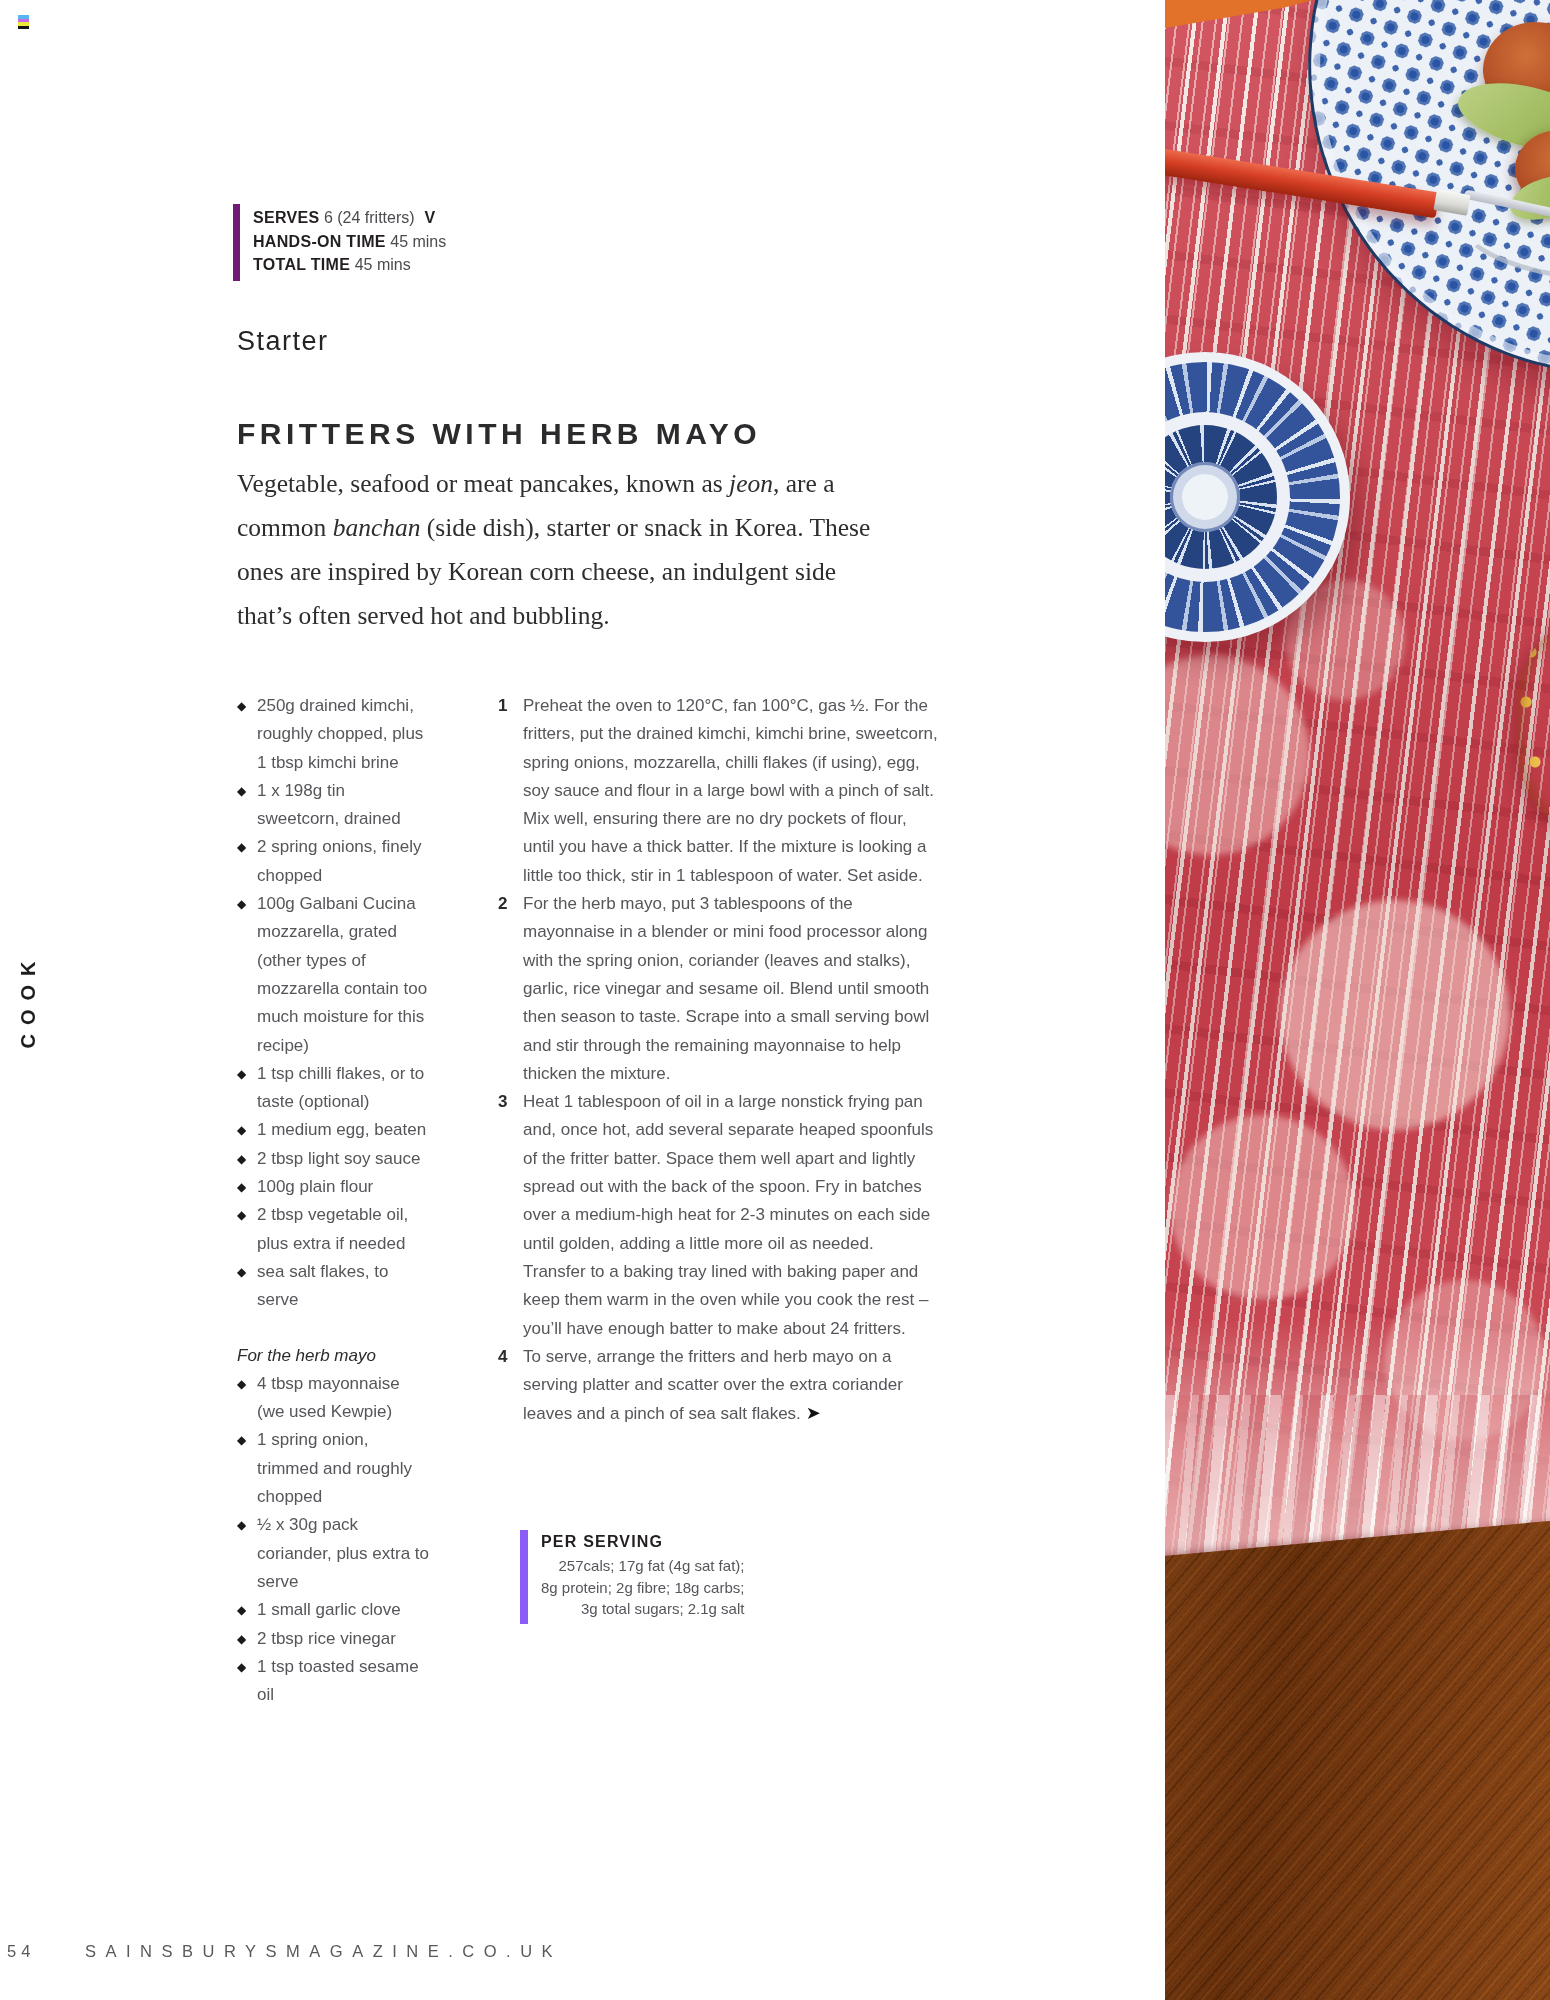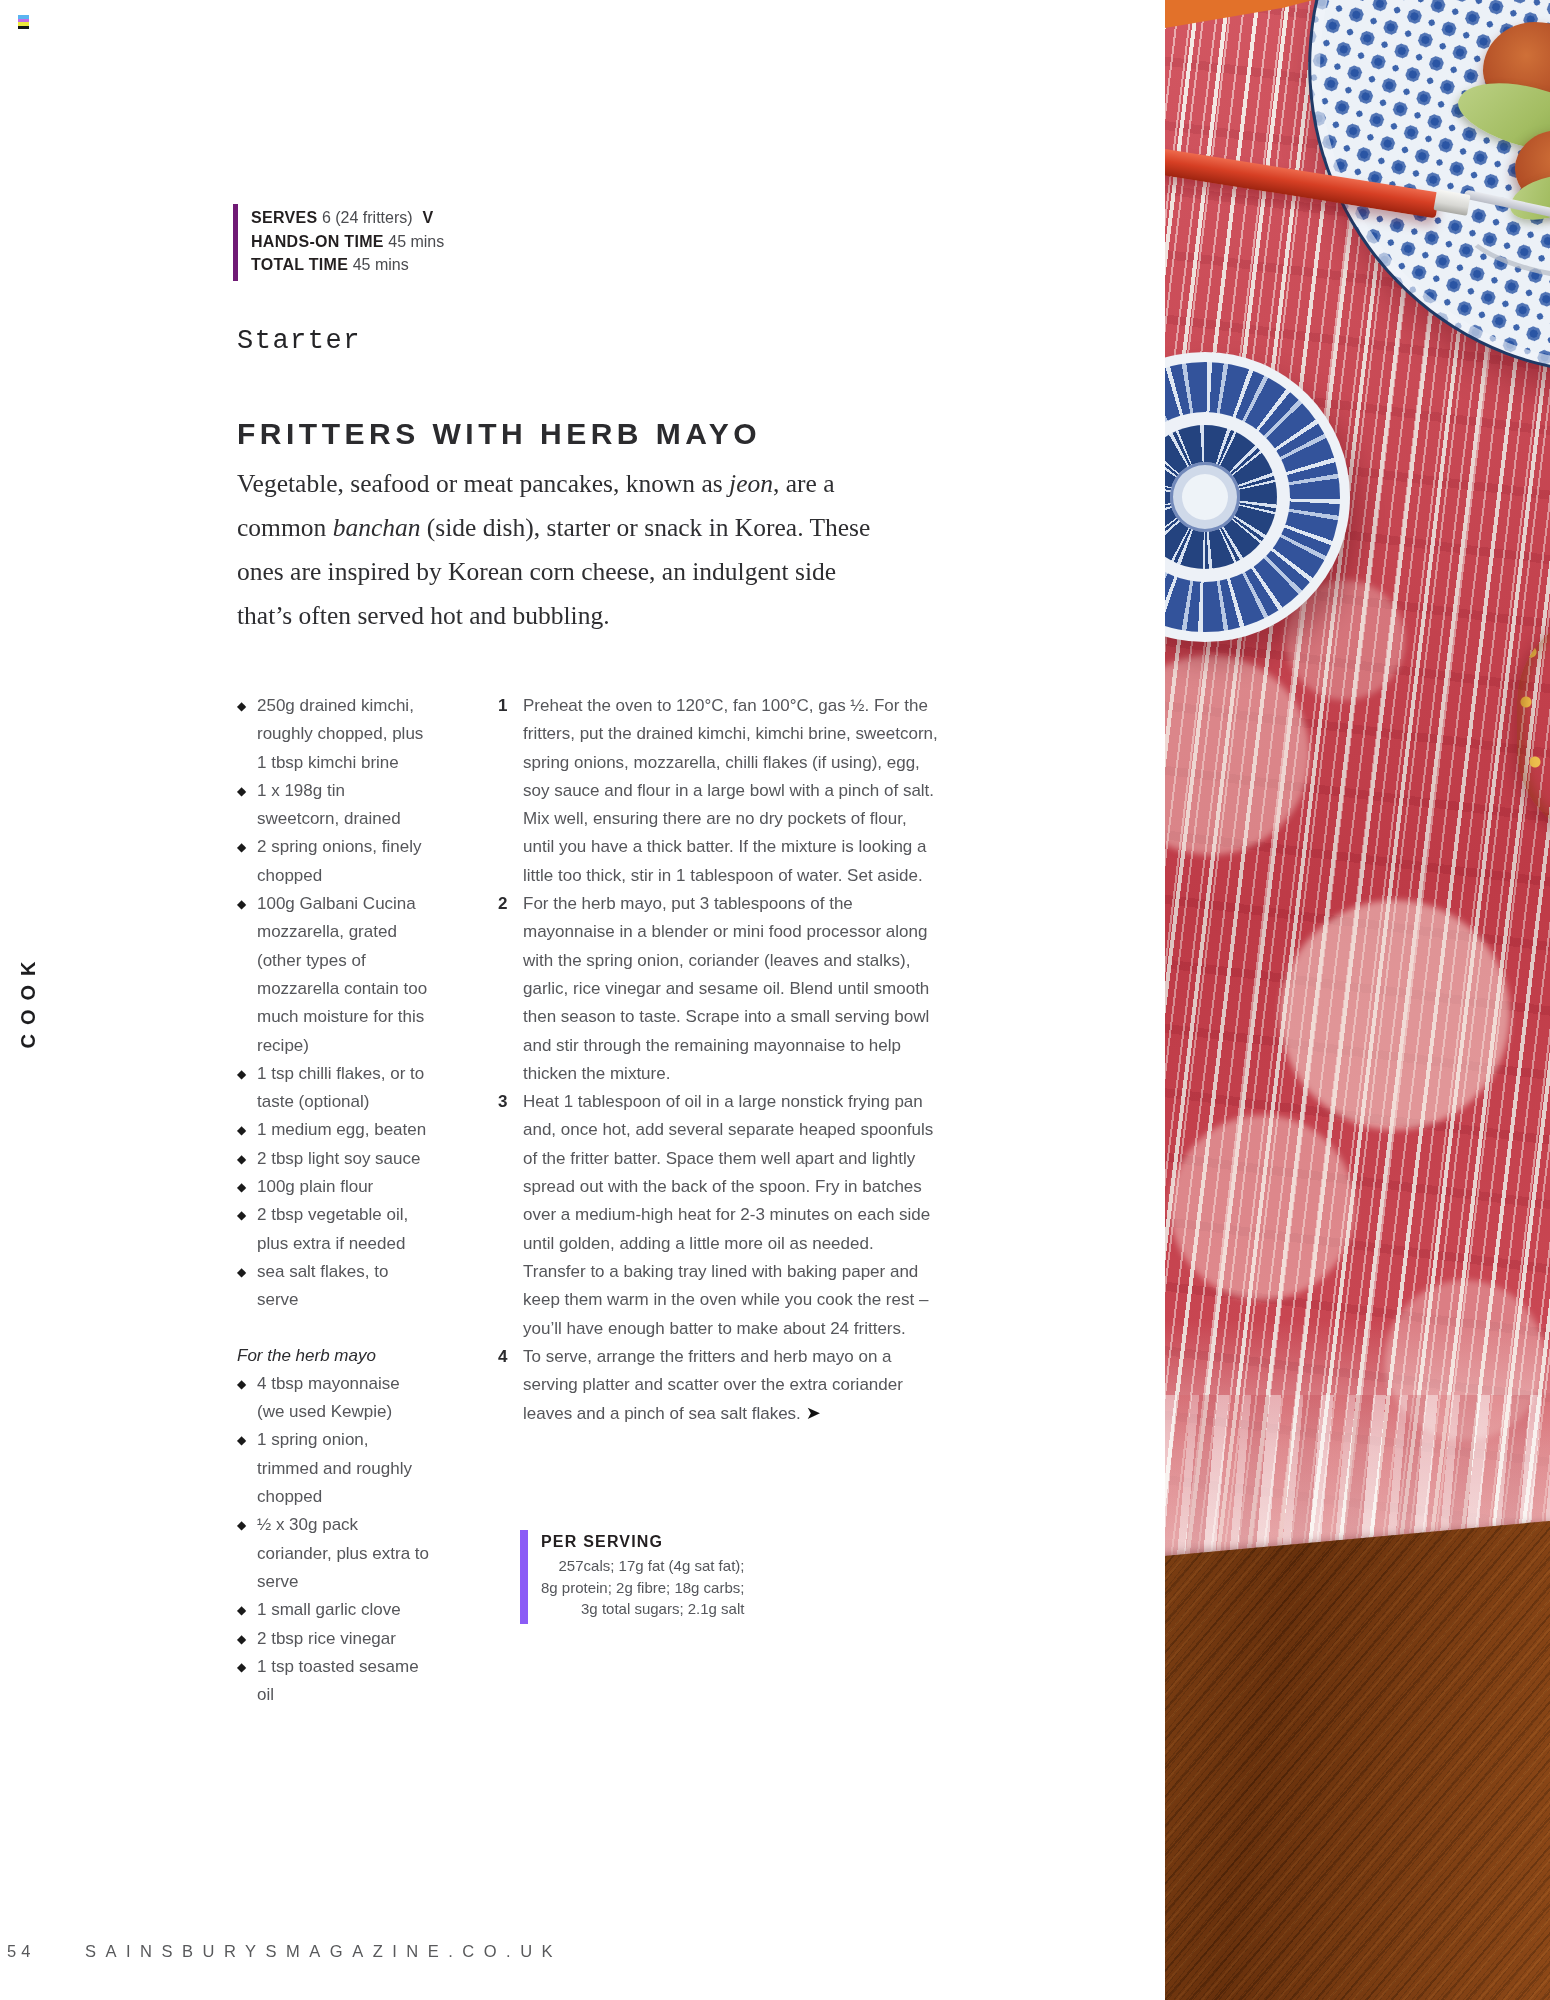--- a/index.html
+++ b/index.html
@@ -9,26 +9,26 @@
   
   .regmark{position:absolute;left:18px;top:15px;width:11px;height:14px;display:flex;flex-direction:column;}
   .reg-stripe{flex:1;}
 
   
   .spine{position:absolute;left:6px;top:930px;width:44px;height:140px;display:flex;align-items:center;justify-content:center;}
   .spine span{transform:rotate(-90deg);white-space:nowrap;font-weight:700;font-size:20px;
               letter-spacing:9px;color:#1d1d1f;}
 
   
-  .meta{position:absolute;left:233px;top:204px;border-left:5px solid #701a75;padding:2px 0 4px 13px;}
+  .meta{position:absolute;left:233px;top:204px;border-left:7px solid #701a75;padding:2px 0 4px 13px;}
   .meta-row{font-size:16px;line-height:23.5px;color:#4a4b4f;}
   .meta-label{font-weight:700;color:#231f20;letter-spacing:.3px;}
   .veg-badge{font-weight:700;color:#231f20;margin-left:10px;}
 
-  .category{position:absolute;left:237px;top:326px;font-family:Liberation Mono, monospace;
+  .category{position:absolute;left:237px;top:326px;font-family:Liberation Sans, sans-serif;
             font-size:27px;color:#242427;letter-spacing:1.5px;}
   .title{position:absolute;left:237px;top:366px;font-size:30px;font-weight:700;line-height:45px;
          letter-spacing:4.5px;color:#2b2b2e;}
   .intro{position:absolute;left:237px;top:462px;width:660px;font-family:"Liberation Serif",serif;
          font-size:25.5px;line-height:44px;color:#2e2e31;}
   .intro em{font-style:italic;}
 
   
   .ingredients{position:absolute;left:237px;top:692px;width:192px;font-size:17px;line-height:28.3px;}
   .ing-item{position:relative;padding-left:20px;}

